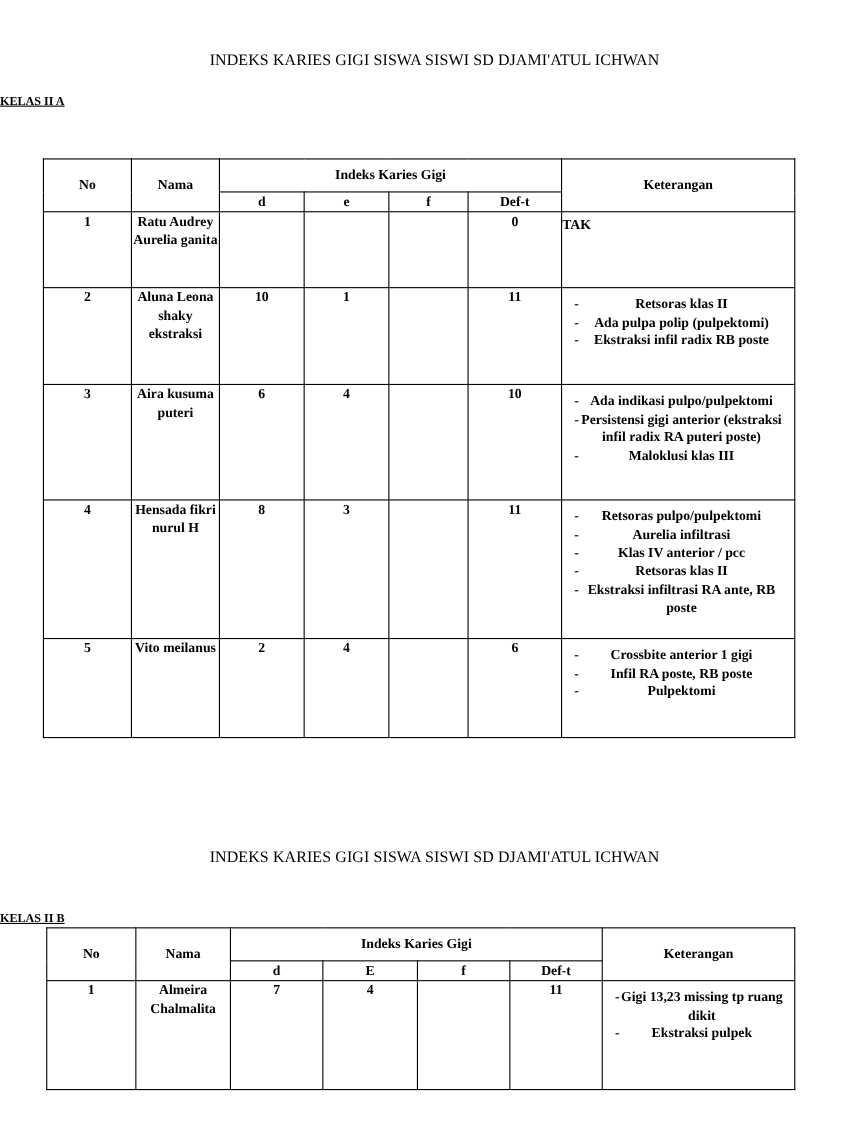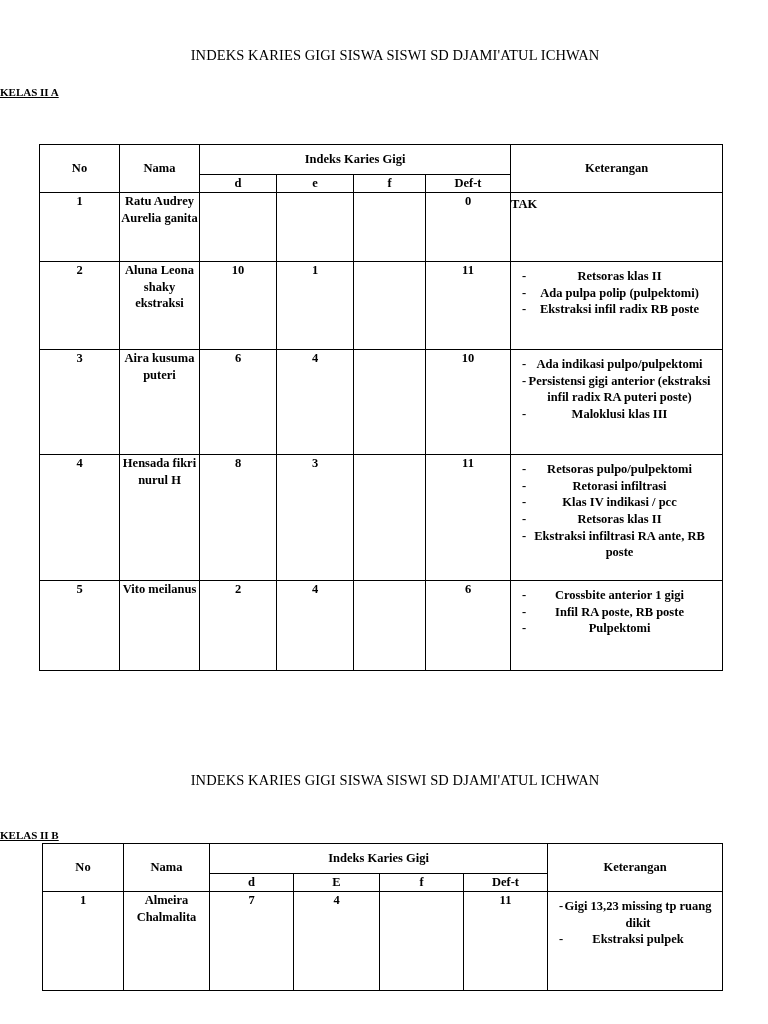--- a/index.html
+++ b/index.html
@@ -245,25 +245,25 @@
         <td class="cell-pad cell-num">11</td>
         <td>
           <div class="plain-note"></div>
           <ul class="notes">
               <li>
                 <span class="dash">-</span>
                 <span class="txt">Retsoras pulpo/pulpektomi</span>
               </li>
               <li>
                 <span class="dash">-</span>
-                <span class="txt">Retorasi infiltrasi</span>
-              </li>
-              <li>
-                <span class="dash">-</span>
-                <span class="txt">Klas IV indikasi / pcc</span>
+                <span class="txt">Aurelia infiltrasi</span>
+              </li>
+              <li>
+                <span class="dash">-</span>
+                <span class="txt">Klas IV anterior / pcc</span>
               </li>
               <li>
                 <span class="dash">-</span>
                 <span class="txt">Retsoras klas II</span>
               </li>
               <li>
                 <span class="dash">-</span>
                 <span class="txt">Ekstraksi infiltrasi RA ante, RB poste</span>
               </li>
             </ul>

